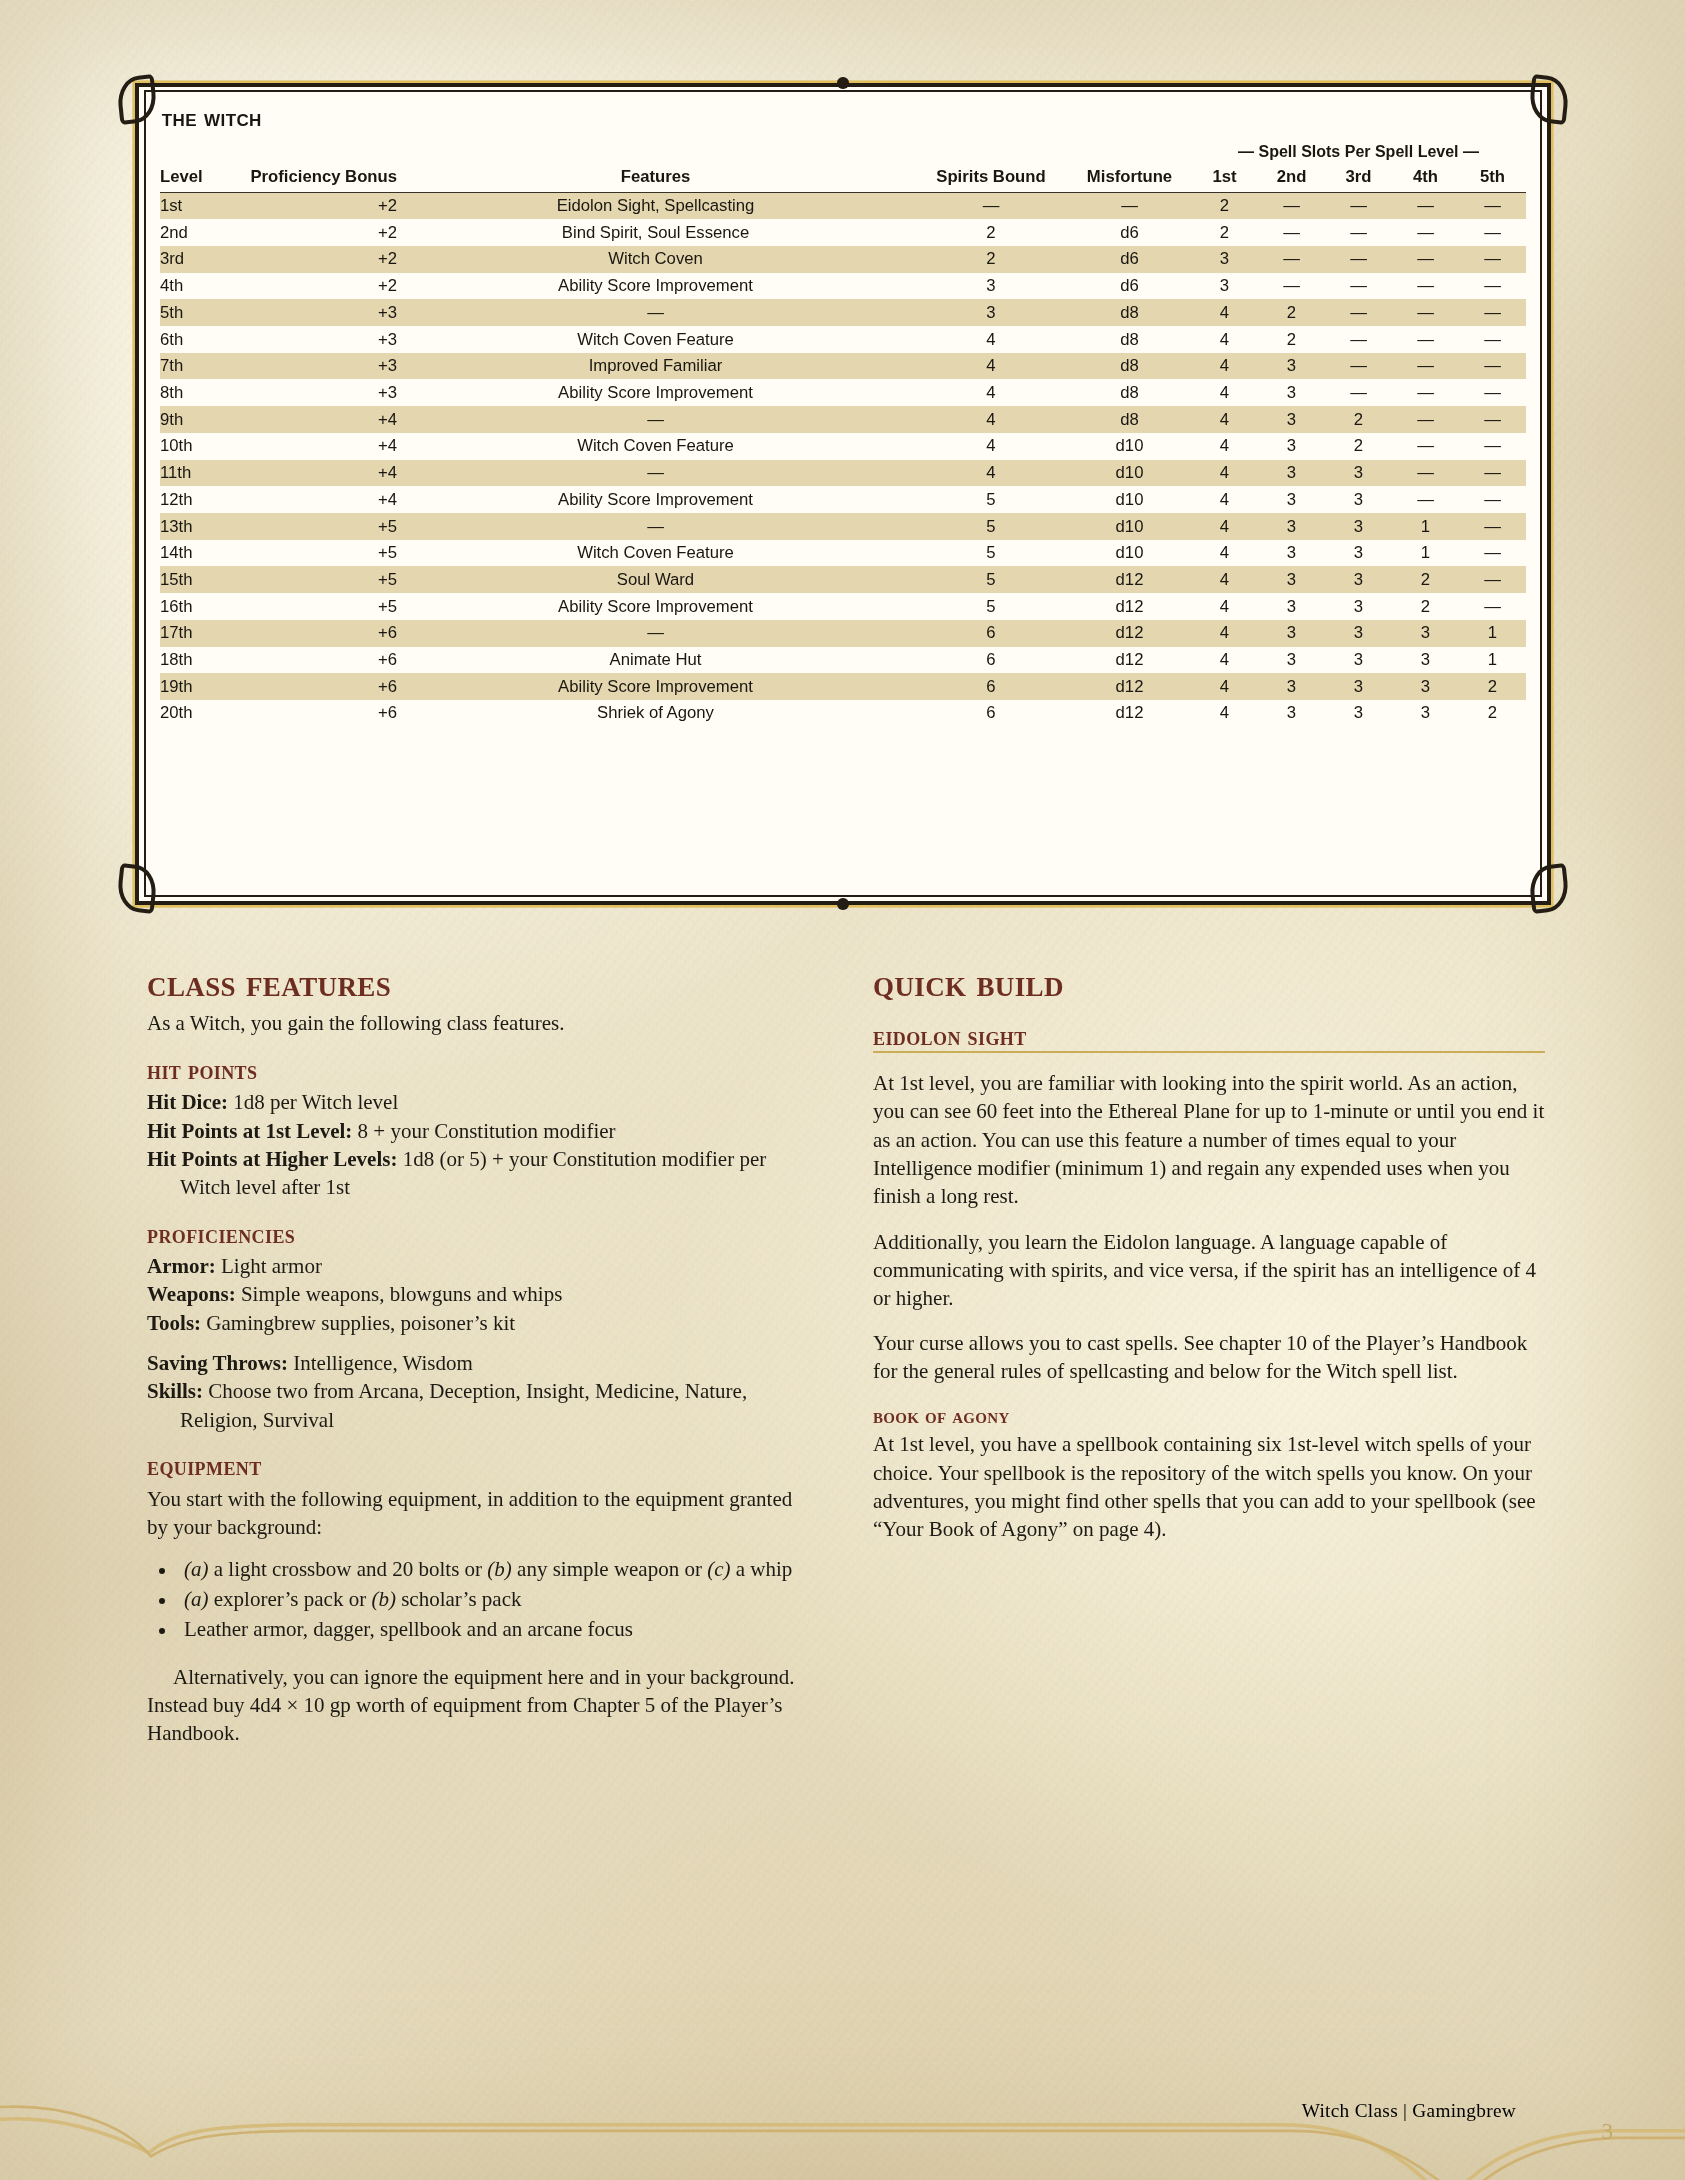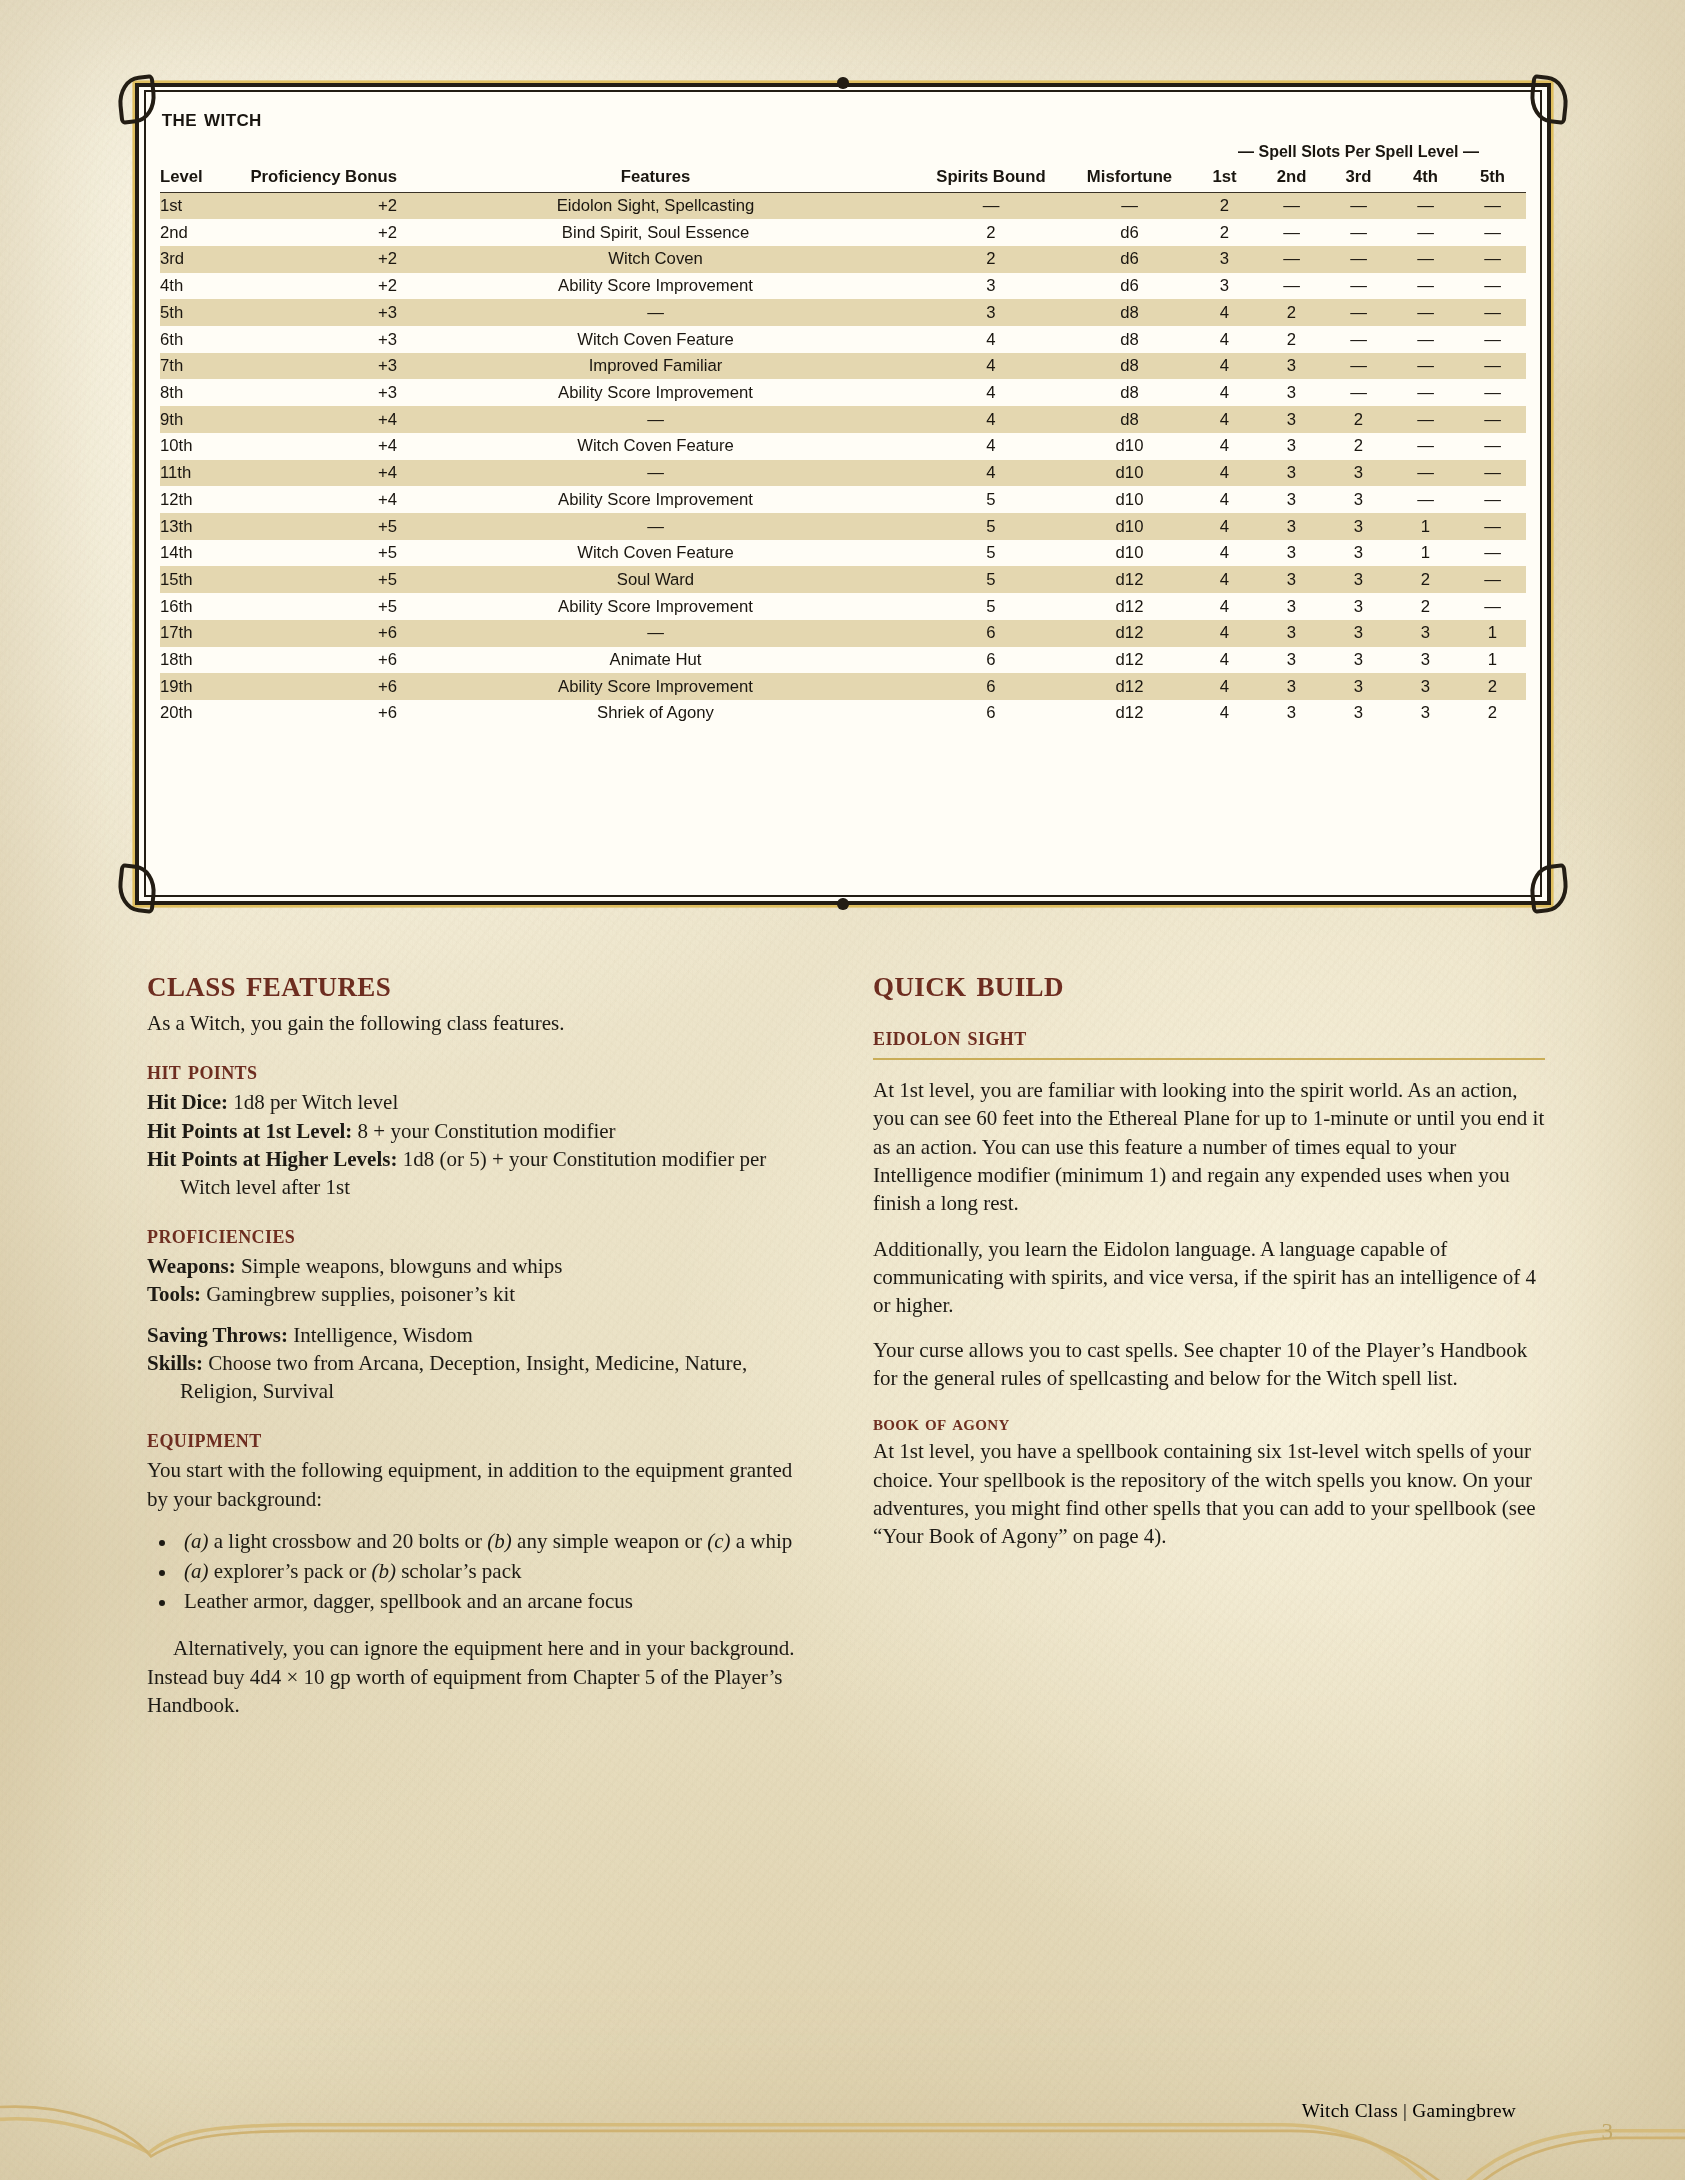--- a/index.html
+++ b/index.html
@@ -192,21 +192,21 @@
     color: #6d2d20;
     font-size: 25.5px;
     font-variant: small-caps;
     text-transform: lowercase;
     letter-spacing: 0.4px;
     margin: 19.3px 0 3.5px 0;
     line-height: 1.1;
   }
   h2.ruled {
     margin-bottom: 3px;
-    padding-bottom: 7px;
+    padding-bottom: 0;
     border-bottom: 2.6px solid #c9ad58;
   }
   h3.minor-title {
     font-family: "Liberation Serif", serif;
     font-weight: bold;
     color: #6d2d20;
     font-size: 22px;
     font-variant: small-caps;
     text-transform: lowercase;
     letter-spacing: 0.3px;
@@ -579,20 +579,24 @@
       <b>Hit Points at 1st Level:</b>
       <span>8 + your Constitution modifier</span>
     </div>
     <div class="spec-line hang">
       <b>Hit Points at Higher Levels:</b>
       <span>1d8 (or 5) + your Constitution modifier per Witch level after 1st</span>
     </div>
 
     <h2 class="sub-title">Proficiencies</h2>
     <div class="spec-line">
+      <b>Armor:</b>
+      <span>Light armor</span>
+    </div>
+    <div class="spec-line">
       <b>Weapons:</b>
       <span>Simple weapons, blowguns and whips</span>
     </div>
     <div class="spec-line">
       <b>Tools:</b>
       <span>Gamingbrew supplies, poisoner’s kit</span>
     </div>
     <div class="gap-sm"></div>
     <div class="spec-line">
       <b>Saving Throws:</b>

